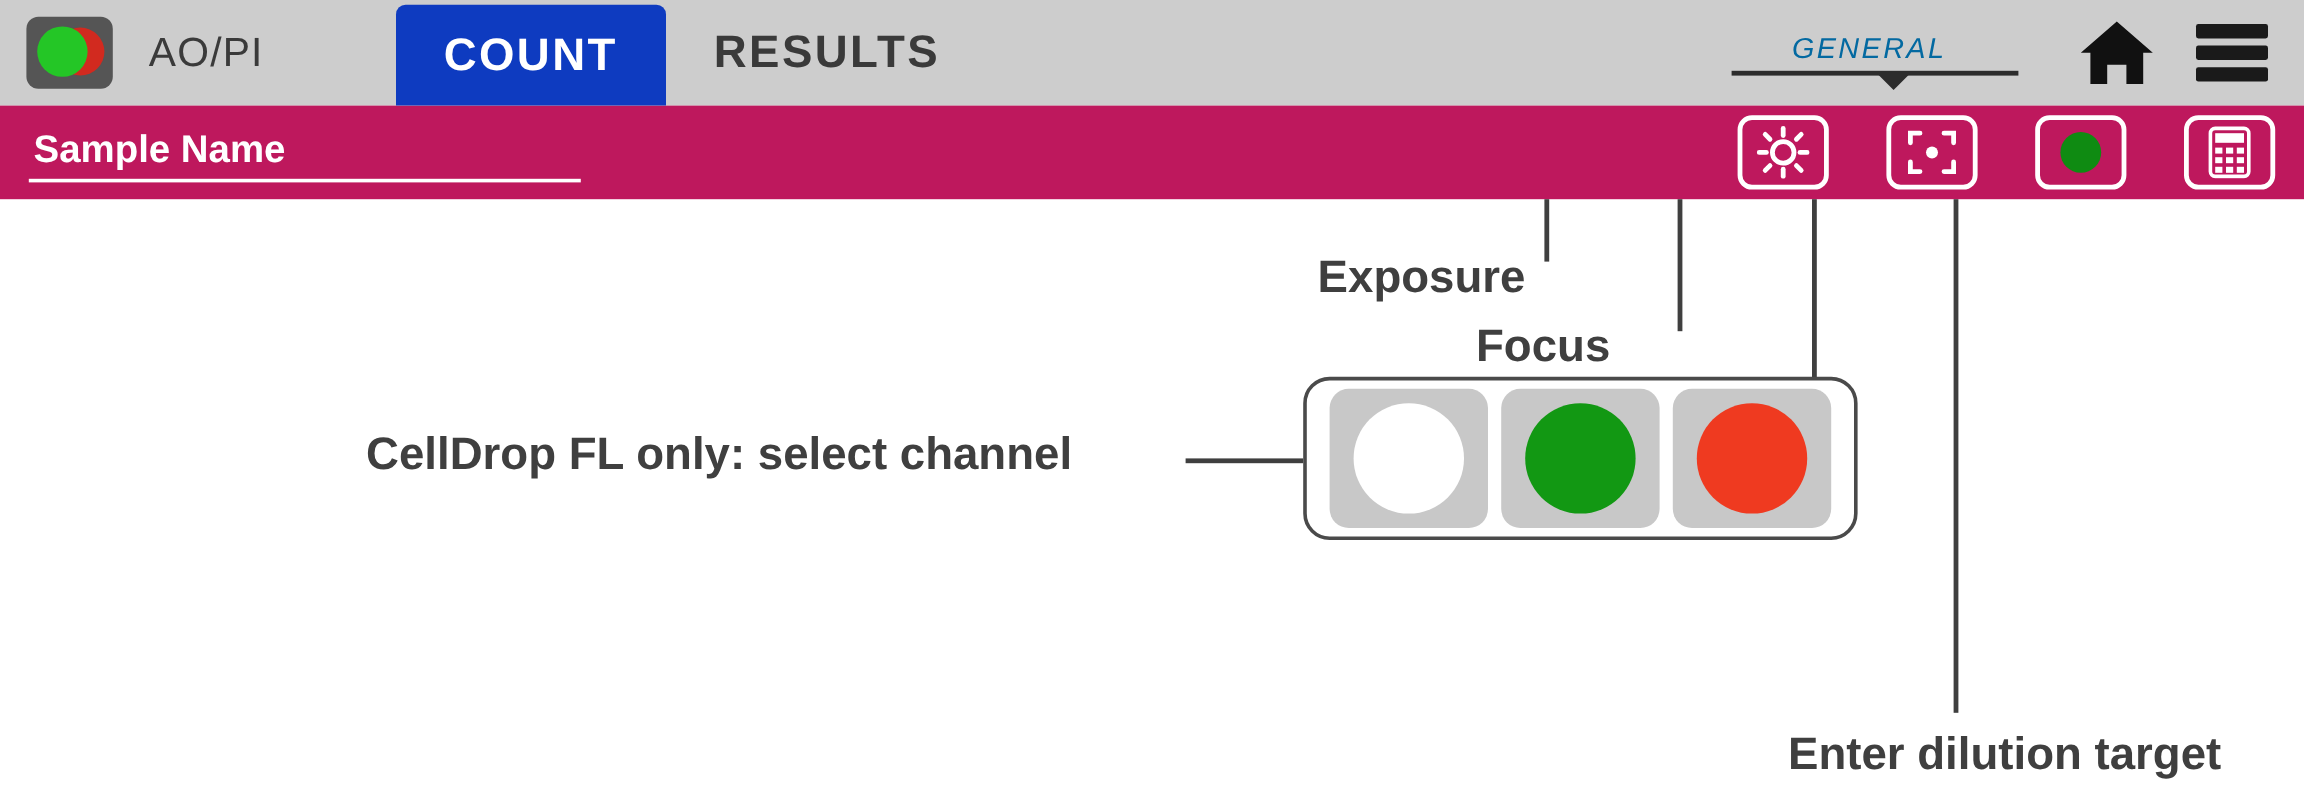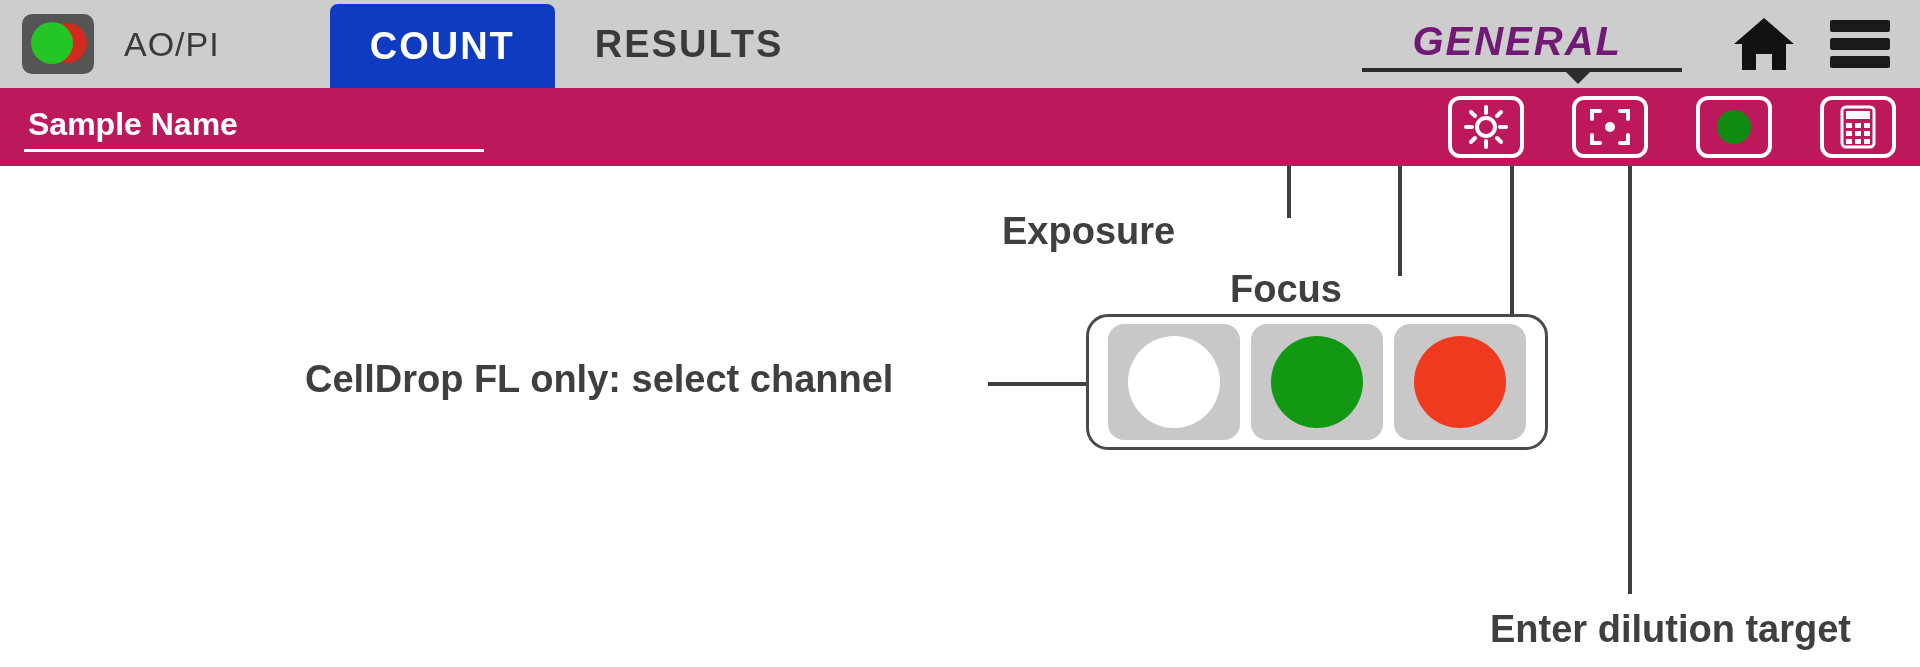--- a/index.html
+++ b/index.html
@@ -56,25 +56,25 @@
   }
   .tab.active {
     background: #0e3bc0;
     color: #ffffff;
     border-radius: 8px 8px 0 0;
     margin-top: 4px;
   }
 
   .mode-select {
     margin-left: auto;
-    font-size: 40px;
-    font-weight: 700;
+    font-size: 24px;
+    font-weight: 400;
     font-style: italic;
     letter-spacing: 2px;
-    color: #701a75;
+    color: #0369a1;
     border-bottom: 4px solid #2c2c2c;
     padding: 2px 60px 4px 50px;
     position: relative;
     cursor: pointer;
   }
   .mode-select::after {
     content: "";
     position: absolute;
     right: 90px; bottom: -16px;
     border-left: 14px solid transparent;
@@ -147,21 +147,21 @@
   
   .canvas { position: relative; width: 100%; height: calc(667px - 88px - 78px); }
 
   .ann-text {
     position: absolute;
     font-size: 38px;
     font-weight: 700;
     color: #3f3f3f;
     white-space: nowrap;
   }
-  .txt-exposure { top: 44px; left: 1002px; }
+  .txt-exposure { top: 44px; left: 1098px; }
   .txt-focus    { top: 102px; left: 1230px; }
   .txt-channel  { top: 192px; left: 305px; }
   .txt-dilution { top: 442px; left: 1490px; }
 
   .vline {
     position: absolute; width: 4px; background:#3f3f3f;
   }
   .hline {
     position: absolute; height: 4px; background:#3f3f3f;
   }

